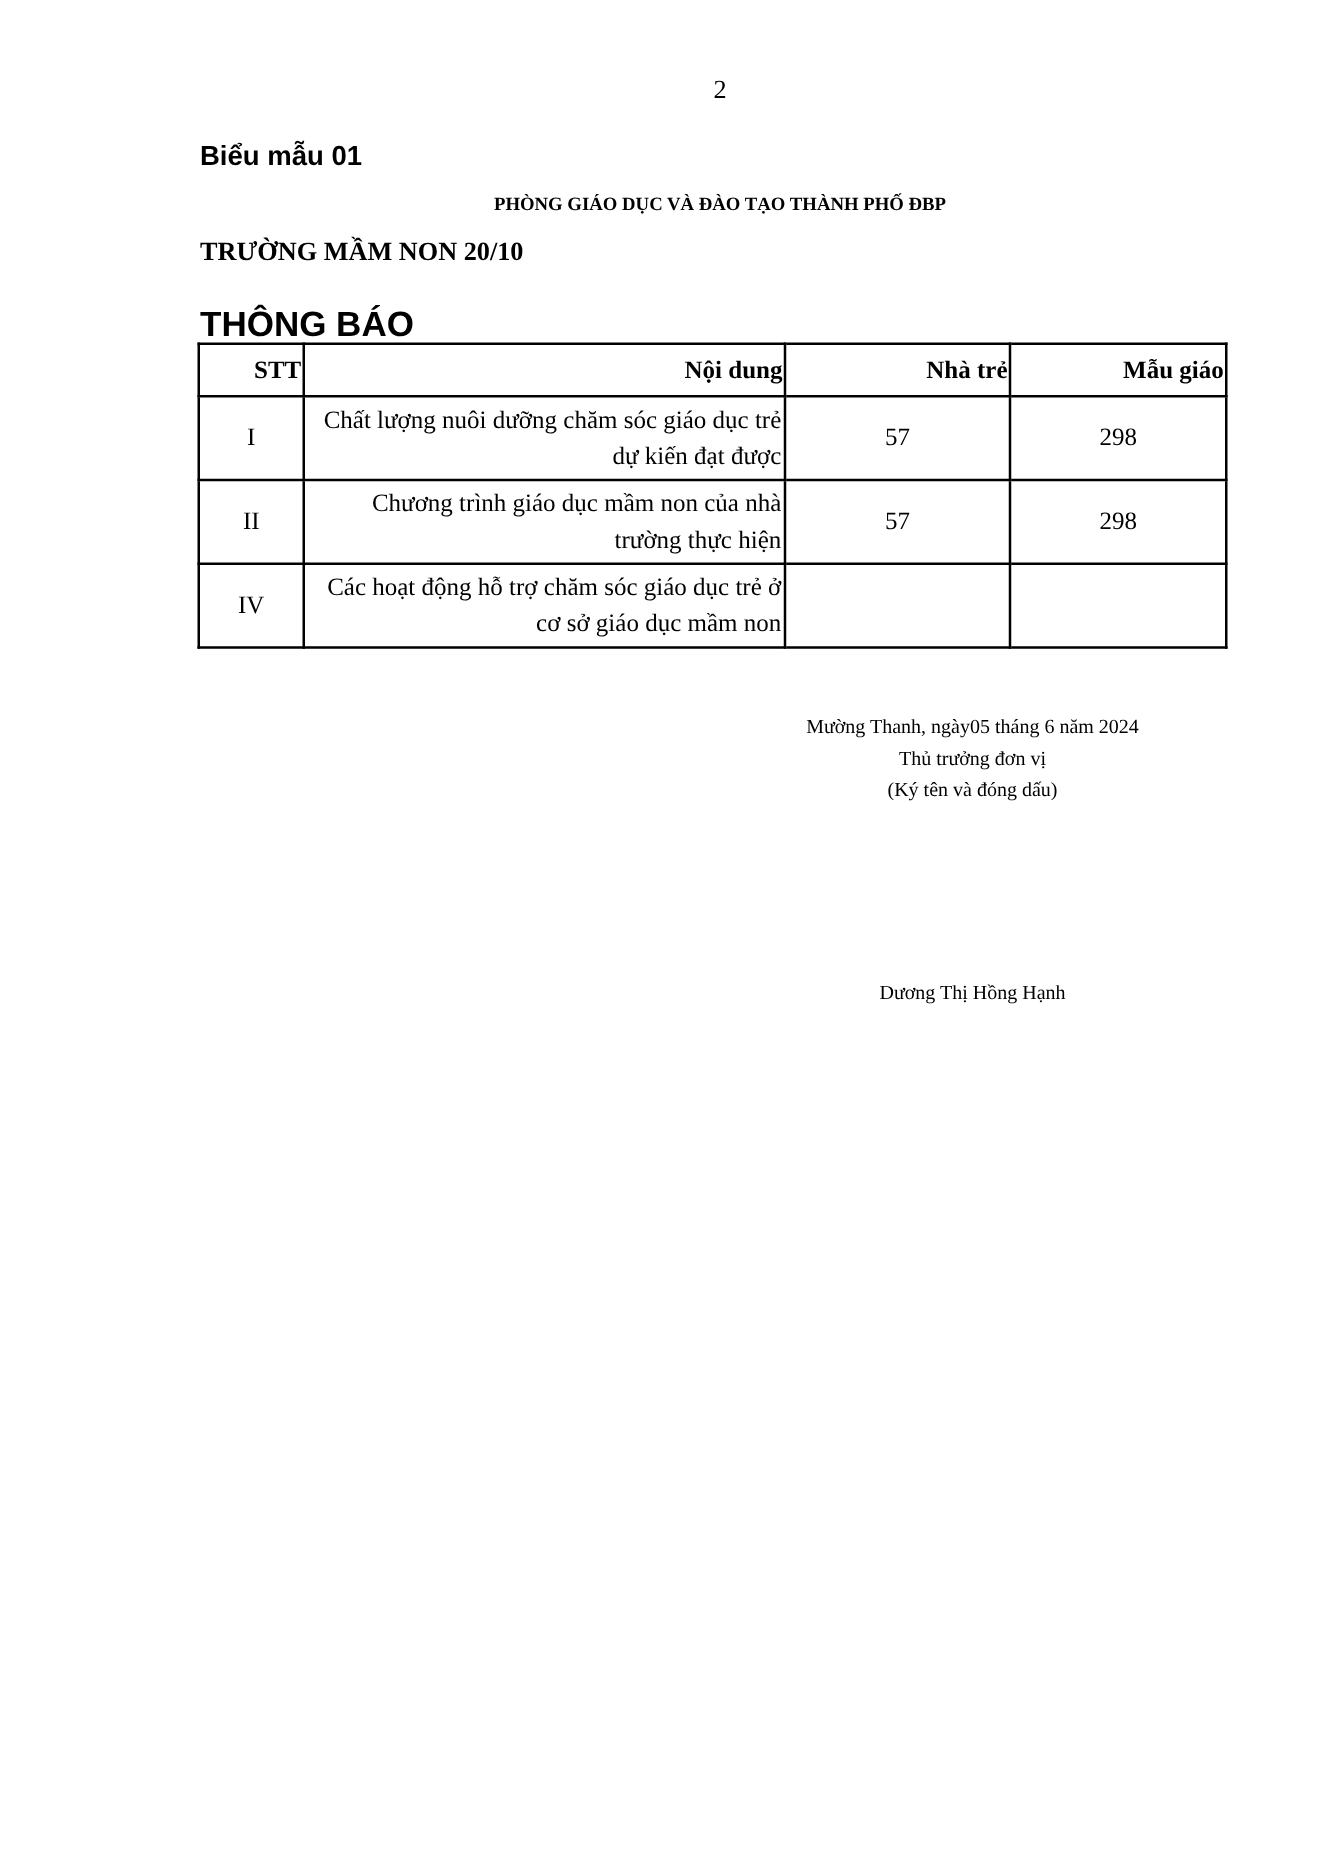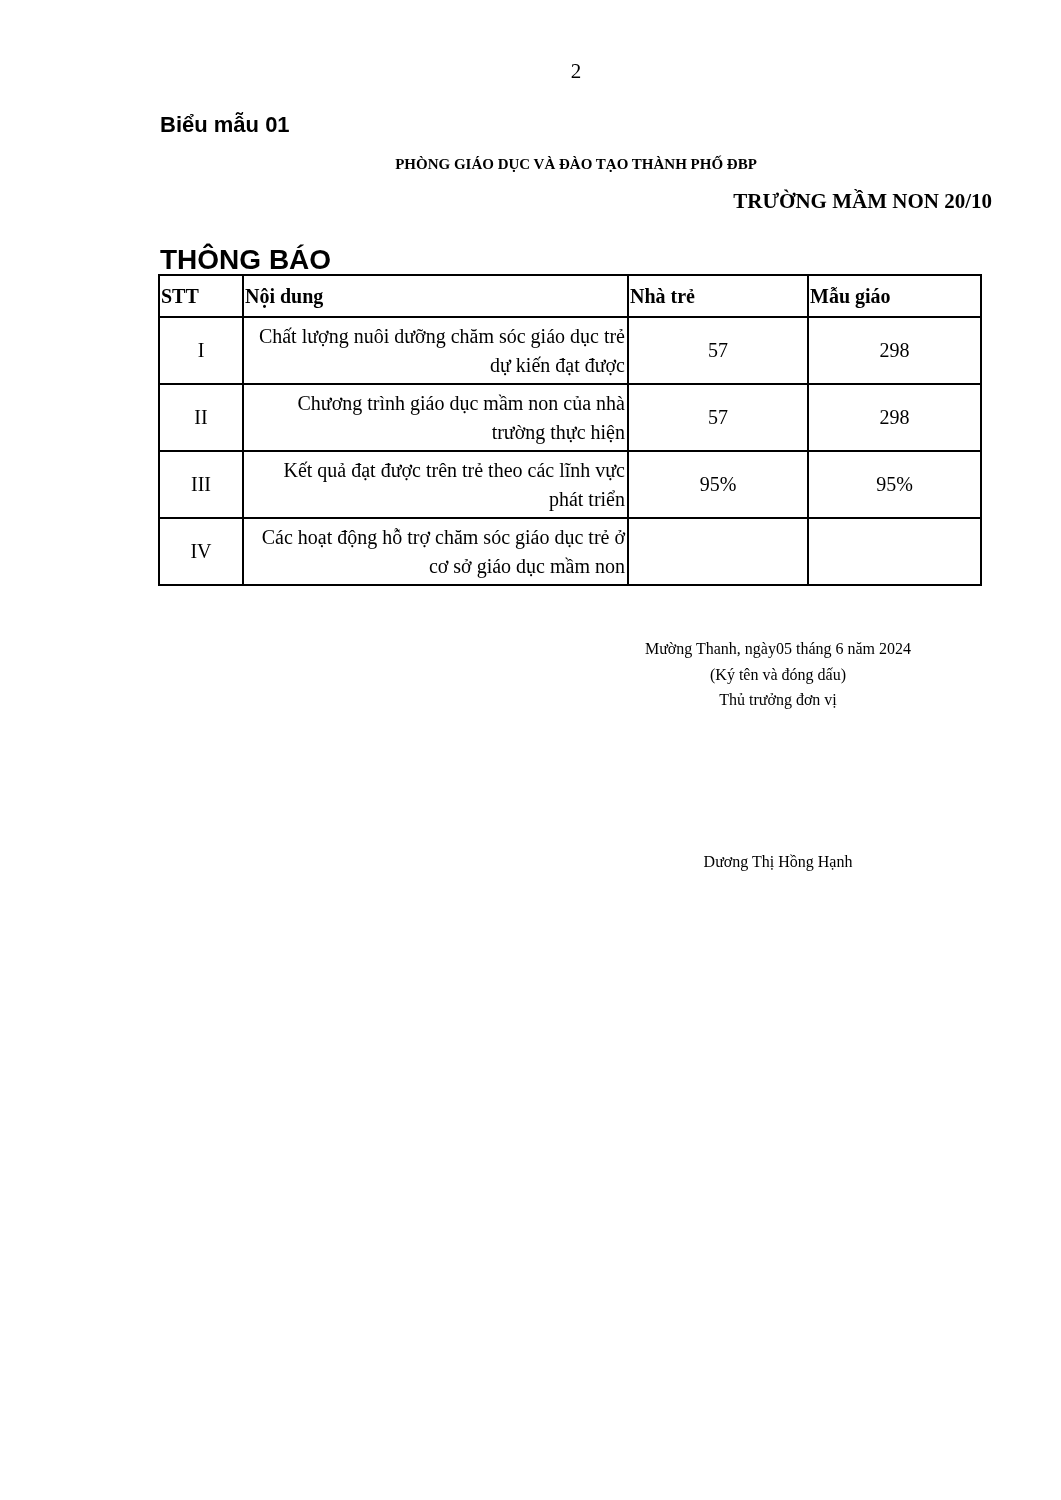--- a/index.html
+++ b/index.html
@@ -37,21 +37,21 @@
     line-height: 30px;
   }
   .dept-line {
     margin-top: 6px;
     text-align: center;
     font-weight: bold;
     font-size: 15px;
     line-height: 37px;
   }
   .school-line {
-    text-align: right;
+    text-align: left;
     font-weight: bold;
     font-size: 21px;
     line-height: 37px;
   }
   .notice-title {
     margin-top: 26px;
     text-align: left;
     font-family: "Liberation Sans", "DejaVu Sans", sans-serif;
     font-weight: bold;
     font-size: 28px;
@@ -73,21 +73,21 @@
   }
   table.commit-table th,
   table.commit-table td {
     border: 2px solid #000000;
     font-size: 20px;
     overflow: hidden;
   }
   table.commit-table th {
     height: 38px;
     font-weight: bold;
-    text-align: left;
+    text-align: right;
     vertical-align: middle;
   }
   table.commit-table td {
     height: 61px;
     vertical-align: middle;
   }
   td.cell-stt {
     text-align: center;
   }
   td.cell-content {
@@ -154,36 +154,30 @@
           <td class="cell-num">57</td>
           <td class="cell-num">298</td>
         </tr>
         <tr>
           <td class="cell-stt">II</td>
           <td class="cell-content">Chương trình giáo dục mầm non của nhà trường thực hiện</td>
           <td class="cell-num">57</td>
           <td class="cell-num">298</td>
         </tr>
         <tr>
-          <td class="cell-stt">III</td>
-          <td class="cell-content">Kết quả đạt được trên trẻ theo các lĩnh vực phát triển</td>
-          <td class="cell-num">95%</td>
-          <td class="cell-num">95%</td>
-        </tr>
-        <tr>
           <td class="cell-stt">IV</td>
           <td class="cell-content">Các hoạt động hỗ trợ chăm sóc giáo dục trẻ ở cơ sở giáo dục mầm non</td>
           <td class="cell-num"></td>
           <td class="cell-num"></td>
         </tr>
       </tbody>
     </table>
 
     <div class="sign-block">
       <div>Mường Thanh, ngày05 tháng 6 năm 2024</div>
+      <div>Thủ trưởng đơn vị</div>
       <div>(Ký tên và đóng dấu)</div>
-      <div>Thủ trưởng đơn vị</div>
     </div>
 
     <div class="sign-name">Dương Thị Hồng Hạnh</div>
 
   </div>
 </div>
 
 </body></html>

